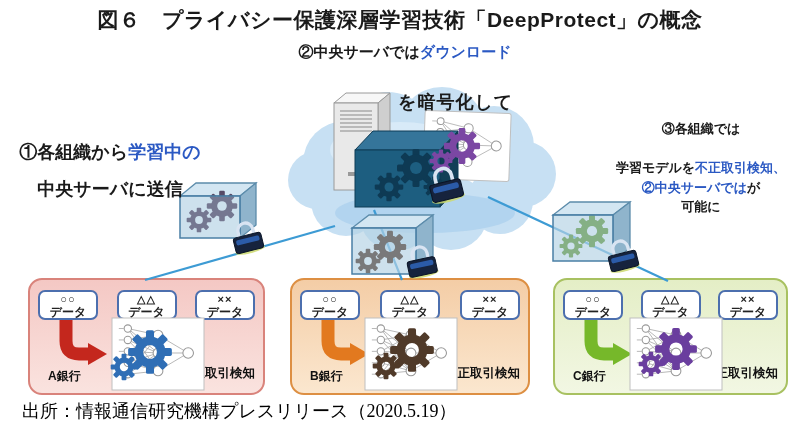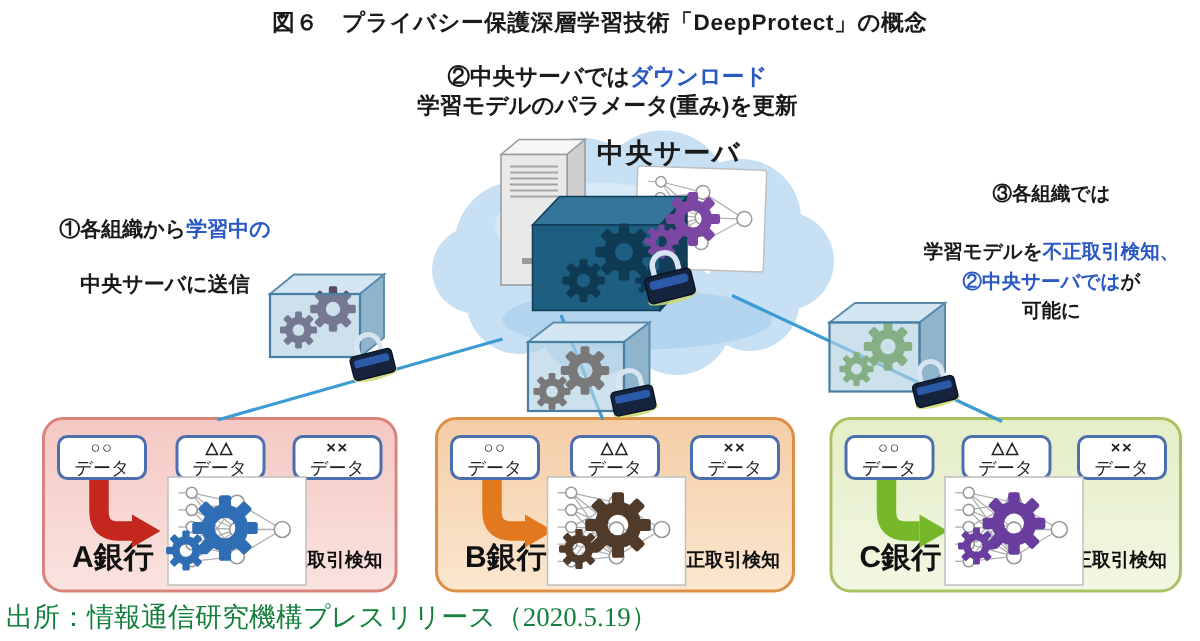--- a/index.html
+++ b/index.html
@@ -1,42 +1,42 @@
 <!DOCTYPE html>
 <html style="--highlight-text: #2b59c3; --connection-line: #3d9bd4; --cloud-fill: #c7e0f3; --dark-box: #1d5e80; --purple-gear: #7b47a3; --glass-box: #aecde3; --data-box-border: #4c6fae; --bank-a-border: #d9837b; --bank-a-bg: #f4c8c4; --bank-a-arrow: #c4271d; --bank-a-gear: #2f6eb5; --bank-b-border: #dd8f43; --bank-b-bg: #f4cda6; --bank-b-arrow: #e2791f; --bank-b-gear: #503a29; --bank-c-border: #a8c161; --bank-c-bg: #e4eec6; --bank-c-arrow: #76b82a; --bank-c-gear: #6a3e9e;"><head>
 <meta charset="utf-8">
 <style>
   html,body{margin:0;padding:0;background:#fff;}
   #stage{position:relative;width:800px;height:427px;overflow:hidden;background:#fff;
          font-family:"Liberation Sans",sans-serif;}
   
   .txt{position:absolute;z-index:3;color:#1a1a1a;}
-  .title{left:0;right:0;top:6px;text-align:center;font-weight:700;font-size:15px;letter-spacing:.5px;}
+  .title{left:0;right:0;top:6px;text-align:center;font-weight:700;font-size:21px;letter-spacing:.5px;}
   .ann{font-weight:700;text-align:center;}
   .ann2{left:250px;top:42px;width:310px;font-size:15px;line-height:19px;}
-  .ann1{left:4px;top:143px;width:212px;font-size:14px;line-height:18.5px;}
+  .ann1{left:4px;top:143px;width:212px;font-size:18px;line-height:18.5px;}
   .ann3{left:602px;top:119px;width:198px;font-size:13px;line-height:19.5px;}
   .blue{color:var(--highlight-text,#2b59c3);}
   .srvlabel{left:398px;top:90px;font-weight:700;font-size:18px;letter-spacing:1px;}
-  .source{left:4px;top:399px;font-family:"Liberation Serif",serif;font-size:18px;color:#15803d;text-align:center;}
+  .source{left:22px;top:399px;font-family:"Liberation Serif",serif;font-size:18px;color:#000000;text-align:center;}
   
   .panel{position:absolute;top:278px;height:117px;box-sizing:border-box;z-index:1;
          border:2.5px solid;border-radius:14px;}
   .panelA{left:28px;width:237px;border-color:var(--bank-a-border,#d9837b);
           background:linear-gradient(180deg,var(--bank-a-bg,#f4c8c4),#fae3df);}
   .panelB{left:290px;width:240px;border-color:var(--bank-b-border,#dd8f43);
           background:linear-gradient(180deg,var(--bank-b-bg,#f4cda6),#fbe7cf);}
   .panelC{left:553px;width:235px;border-color:var(--bank-c-border,#a8c161);
           background:linear-gradient(180deg,var(--bank-c-bg,#e4eec6),#f2f7e3);}
   .dbrow{position:absolute;left:8px;right:8px;top:10px;display:flex;justify-content:space-between;z-index:3;}
   .dbox{width:60px;height:30px;box-sizing:border-box;background:#fff;text-align:center;
         border:2px solid var(--data-box-border,#4c6fae);border-radius:7px;padding-top:1px;}
   .dbox .sym{display:block;font-weight:700;font-size:11px;line-height:13px;letter-spacing:1px;color:#222;}
-  .dbox .lbl{display:block;font-weight:400;font-size:12px;line-height:13px;color:#222;}
-  .bankname{position:absolute;left:18px;bottom:8px;font-weight:700;font-size:20px;color:#111;z-index:3;}
+  .dbox .lbl{display:block;font-weight:700;font-size:12px;line-height:13px;color:#222;}
+  .bankname{position:absolute;left:18px;bottom:8px;font-weight:700;font-size:12px;color:#111;z-index:3;}
   .result{position:absolute;right:8px;bottom:11px;font-weight:700;font-size:12.5px;color:#111;z-index:3;}
   
   #art{position:absolute;left:0;top:0;z-index:2;pointer-events:none;}
   .conn{stroke:var(--connection-line,#3d9bd4);stroke-width:2.2;fill:none;}
   .cloud{fill:var(--cloud-fill,#c7e0f3);}
   .srvFront{fill:#e9e9e9;stroke:#9a9a9a;stroke-width:1;}
   .srvTop{fill:#f7f7f7;stroke:#9a9a9a;stroke-width:1;}
   .srvSide{fill:#cfcfcf;stroke:#9a9a9a;stroke-width:1;}
   .vent{stroke:#a5a5a5;stroke-width:1.4;}
   .nnpanel{fill:#fff;stroke:#bfbfbf;stroke-width:1;}
@@ -286,33 +286,32 @@
       <use href="#nn" x="634" y="322" width="84" height="62"></use>
       <use href="#gear" class="geC" x="654" y="327" width="44" height="44"></use>
       <use href="#gear" class="geC" x="638" y="351" width="26" height="26"></use>
     </g>
   </svg>
 
   <div class="txt title">図６　プライバシー保護深層学習技術「DeepProtect」の概念</div>
 
   <div class="txt ann ann2">
     <span>②中央サーバでは</span><span class="blue">ダウンロード</span><br>
-    <span>学習モデルのパラメータ(重み)を更新</span>
   </div>
 
   <div class="txt ann ann1">
     <span>①各組織から</span><span class="blue">学習中の</span><br>
     <br>
     <span>中央サーバに送信</span>
   </div>
 
   <div class="txt ann ann3">
     <span>③各組織では</span><br>
     <br>
     <span>学習モデルを</span><span class="blue">不正取引検知、</span><br>
     <span class="blue">②中央サーバでは</span><span>が</span><br>
     <span>可能に</span>
   </div>
 
-  <div class="txt srvlabel">中央サーバ</div>
+  <div class="txt srvlabel">を暗号化して</div>
 
   <div class="txt source">出所：情報通信研究機構プレスリリース（2020.5.19）</div>
 </div>
 
 </body></html>

